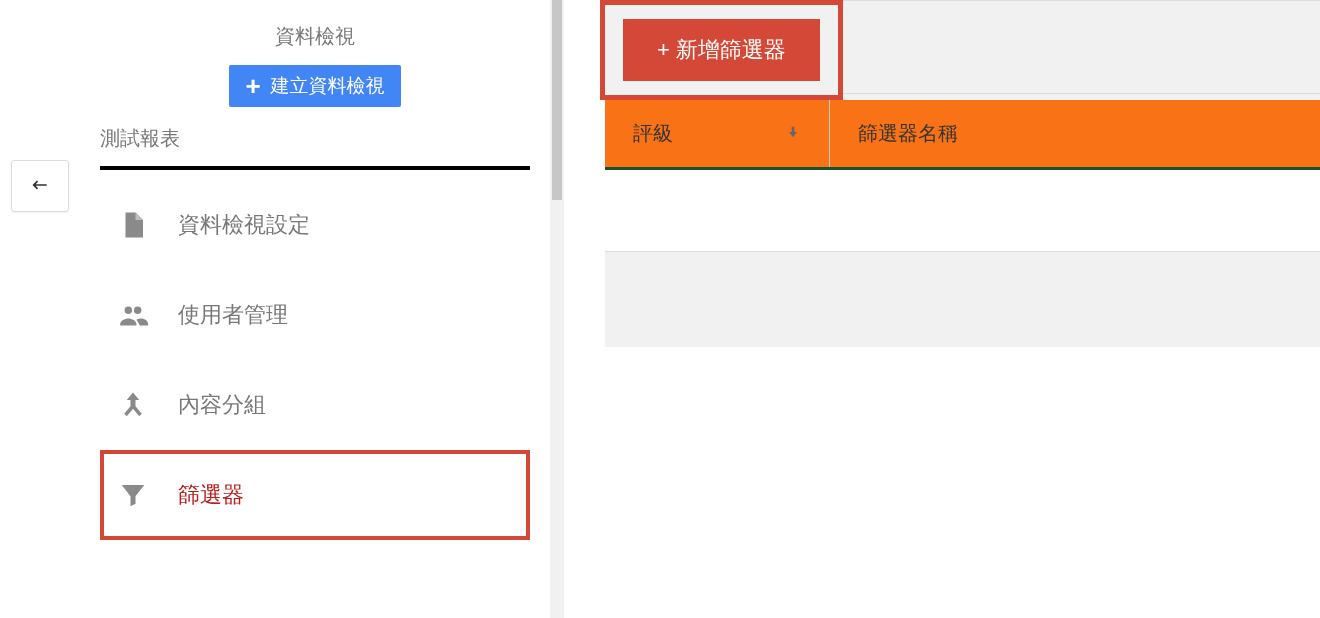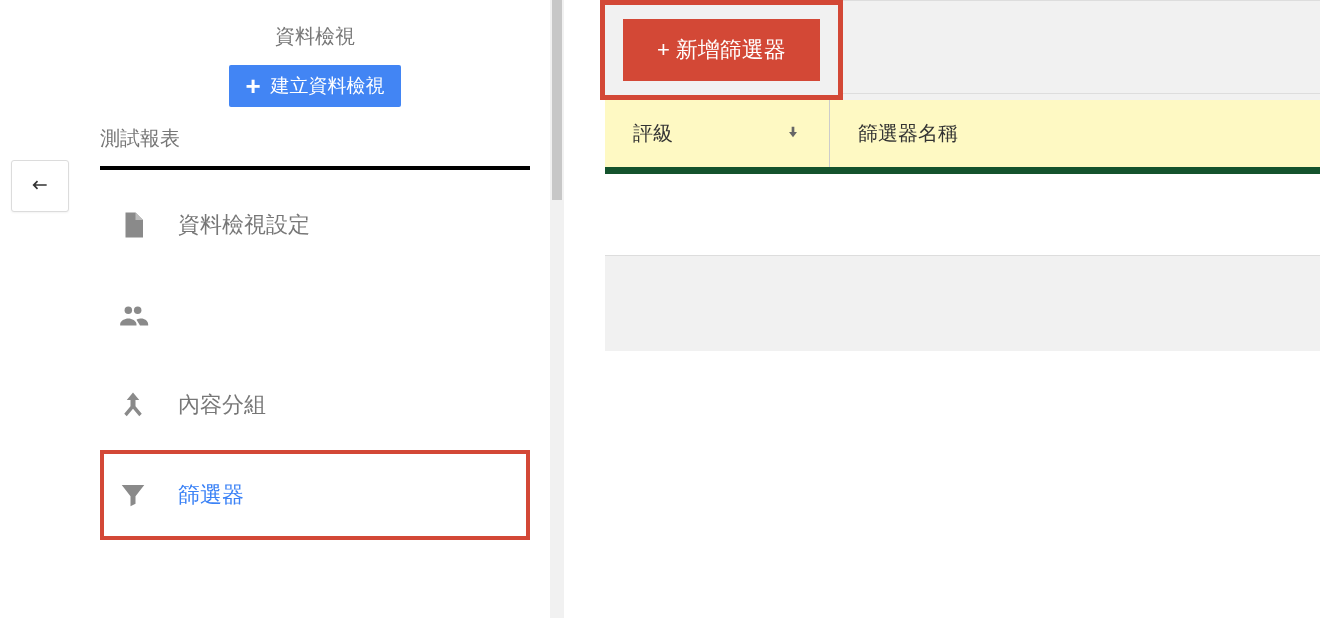--- a/index.html
+++ b/index.html
@@ -96,21 +96,21 @@
       cursor: pointer;
       color: #777;
       font-size: 22px;
       text-align: center;
     }
     .nav-item.selected {
       border: 4px solid #d34836;
       padding: 24px 12px;
     }
     .nav-item.selected .nav-label {
-      color: #3b82f6;
+      color: #b91c1c;
     }
     .nav-icon {
       width: 34px;
       height: 34px;
       display: flex;
       align-items: center;
       justify-content: center;
       flex-shrink: 0;
     }
     .nav-icon svg { fill: #8a8a8a; }
@@ -175,22 +175,22 @@
       border-top: 1px solid #ddd;
       border-bottom: 1px solid #ddd;
     }
     
     .table {
       width: 100%;
       margin-top: 0;
     }
     .table-header {
       display: flex;
-      background: #fef9c3;
-      border-bottom: 7px solid #14532d;
+      background: #f97316;
+      border-bottom: 3px solid #14532d;
       font-family: Liberation Serif, serif;
     }
     .th {
       padding: 20px 28px;
       font-size: 20px;
       color: #333;
       display: flex;
       align-items: center;
       gap: 10px;
     }
@@ -251,20 +251,21 @@
         <span class="nav-label">資料檢視設定</span>
       </li>
       <li class="nav-item">
         <span class="nav-icon">
           <svg viewBox="0 0 24 24" width="36" height="28">
               <circle cx="8" cy="8" r="3.2"></circle>
               <circle cx="16" cy="8" r="3.2"></circle>
               <path d="M1 20c0-3 4-5 7-5s7 2 7 5v1H1zM15 16c1.5-.8 3-1 4-1 3 0 6 2 6 5v1h-7"></path>
             </svg>
         </span>
+        <span class="nav-label">使用者管理</span>
       </li>
       <li class="nav-item">
         <span class="nav-icon">
           <svg viewBox="0 0 24 24" width="30" height="34">
               <path d="M12 2l5 6h-3v5l5 6-2 2-5-6-5 6-2-2 5-6V8H7z"></path>
             </svg>
         </span>
         <span class="nav-label">內容分組</span>
       </li>
       <li class="nav-item selected">

